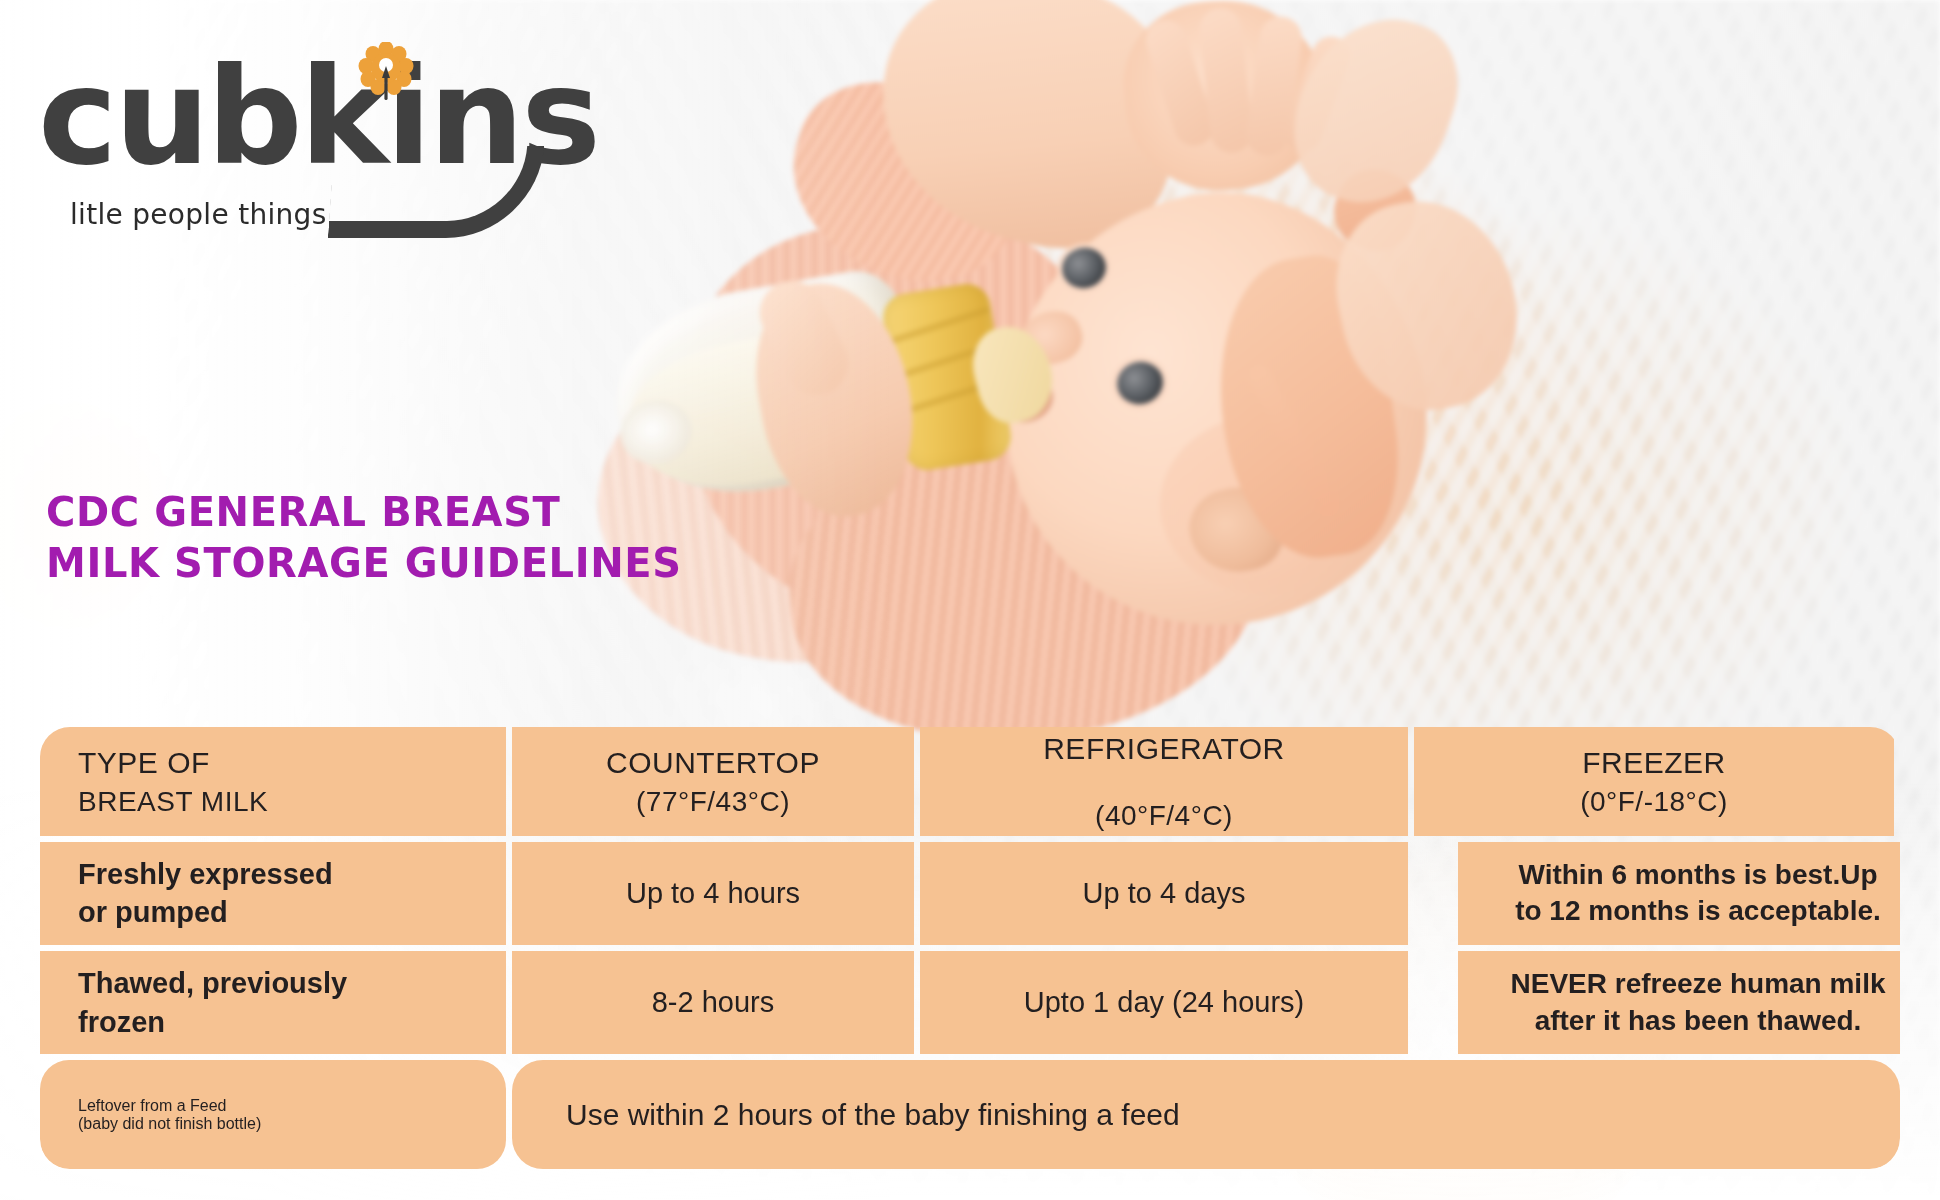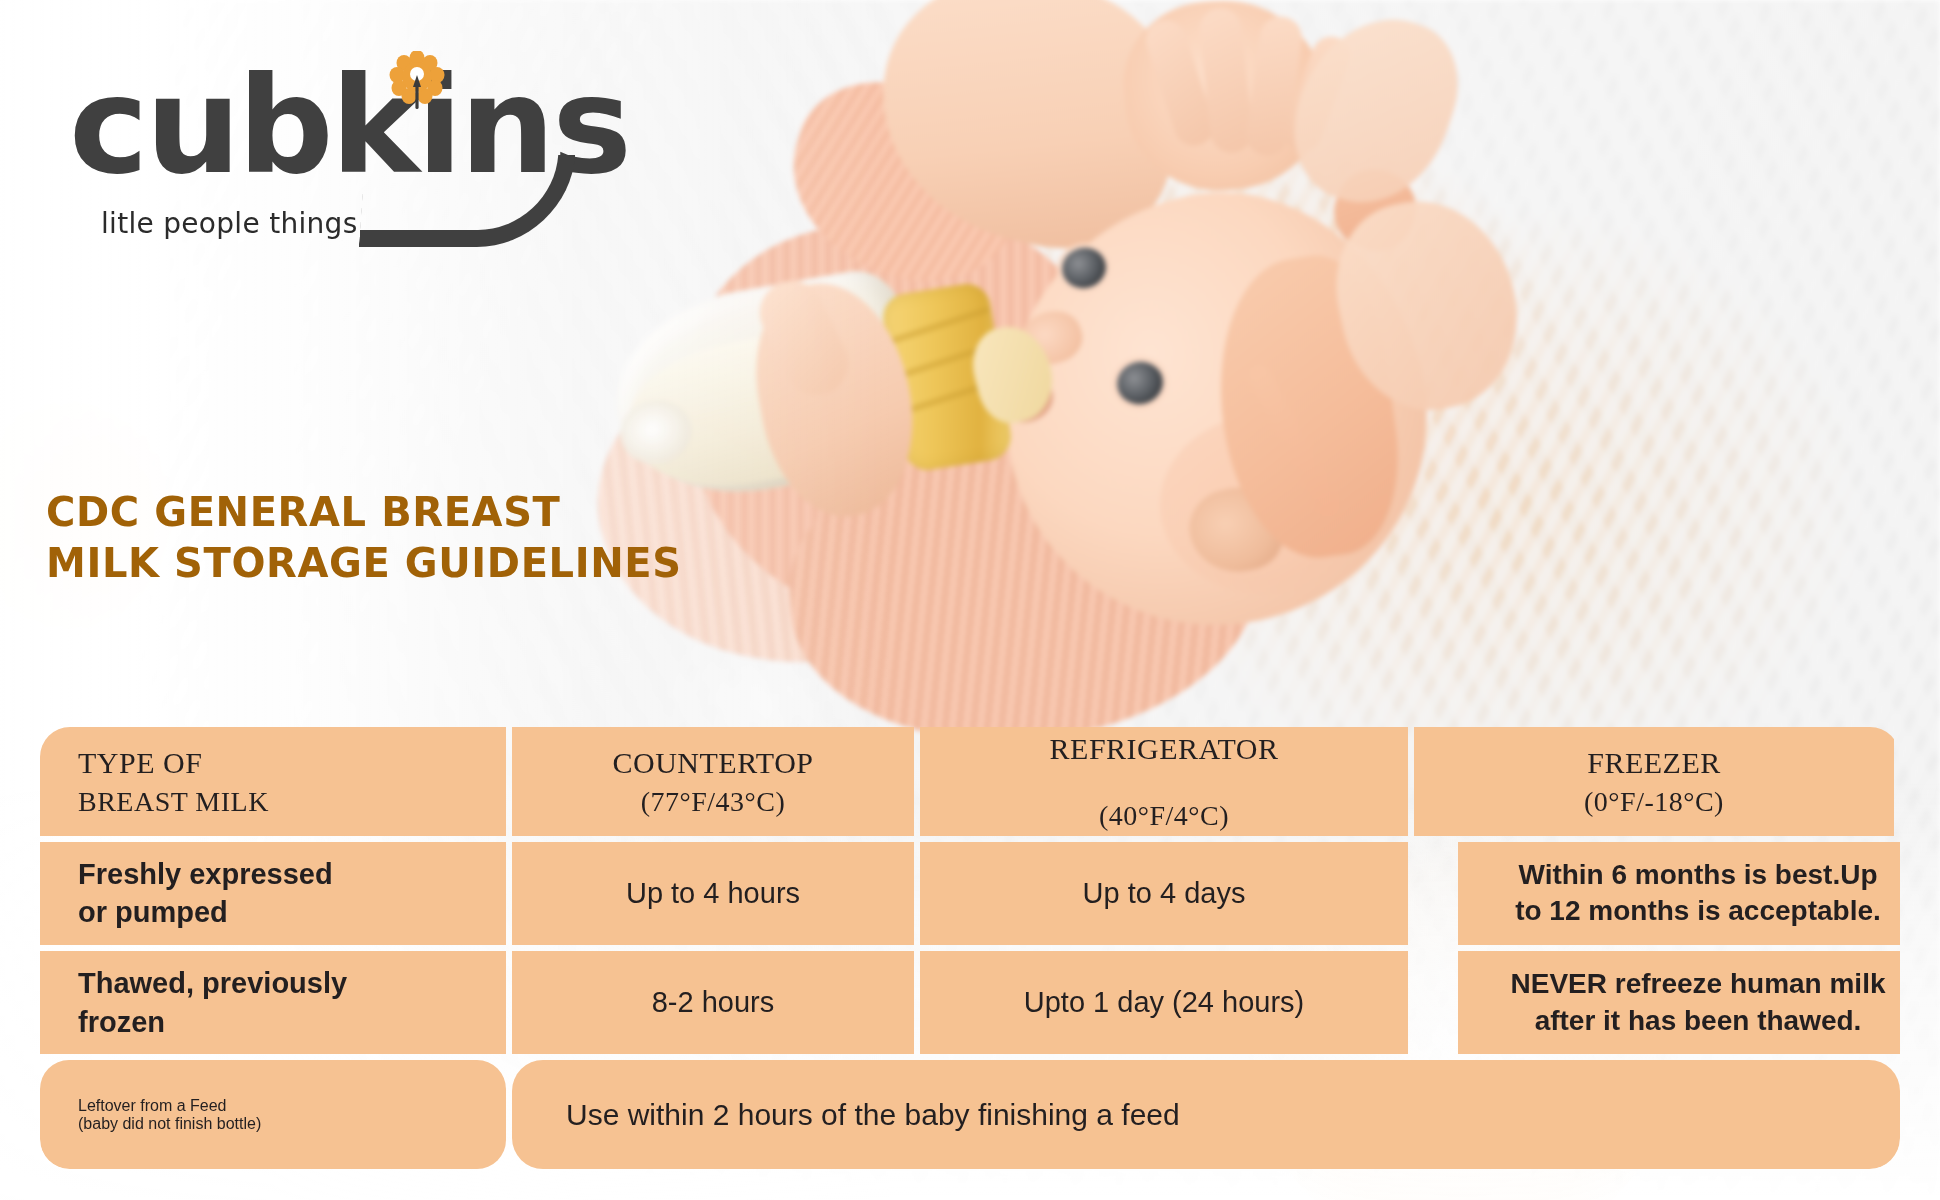--- a/index.html
+++ b/index.html
@@ -196,21 +196,21 @@
   #photo-vignette{
     position:absolute; inset:0;
     background:linear-gradient(90deg, rgba(255,255,255,.96) 0%, rgba(255,255,255,.85) 14%, rgba(255,255,255,.18) 30%, rgba(255,255,255,0) 46%);
   }
   #photo-fade-bottom{
     position:absolute; left:0; right:0; bottom:0; height:420px;
     background:linear-gradient(180deg, rgba(255,255,255,0) 0%, rgba(255,255,255,.55) 42%, rgba(255,255,255,.96) 100%);
   }
 
   
-  #logo{ position:absolute; left:38px; top:37px; width:560px; height:220px;margin-left:31px; }
+  #logo{ position:absolute; left:38px; top:28px; width:560px; height:220px; }
   #logo-wordmark{
     font-family:"DejaVu Sans", sans-serif;
     font-size:134px; font-weight:bold; letter-spacing:-3px;
     color:#404040; line-height:1; position:absolute; left:0; top:22px;
   }
   #logo-swoosh{
     position:absolute; left:293px; top:118px; width:210px; height:92px;
     border:0 solid #404040; border-bottom-width:17px; border-right-width:17px;
     border-radius:0 0 92px 0;
     transform:skewX(-4deg);
@@ -220,21 +220,21 @@
     font-family:"DejaVu Sans", sans-serif;
     font-size:28px; color:#2b2b2b; letter-spacing:.3px;
   }
   #logo-flower{ position:absolute; left:316px; top:14px; width:64px; height:68px; }
 
   
   #page-title{
     position:absolute; left:46px; top:487px; width:780px;
     font-family:"DejaVu Sans", sans-serif;
     font-size:40px; font-weight:bold; line-height:1.28;
-    letter-spacing:.6px; color:#a16207; text-transform:uppercase;
+    letter-spacing:.6px; color:#a21caf; text-transform:uppercase;
   }
 
   
   #storage-table{
     position:absolute; left:40px; top:727px; width:1860px; height:442px;
     border-radius:30px; overflow:hidden;
     display:flex; flex-direction:column;
     background:transparent;
   }
   .trow{ display:flex; width:100%; gap:6px; }
@@ -246,21 +246,21 @@
     padding:0 14px;
     position:relative;
   }
   .tcell.c1{ width:466px; flex:0 0 466px; padding-left:38px; }
   .tcell.c2{ width:402px; flex:0 0 402px; align-items:center; text-align:center; }
   .tcell.c3{ width:488px; flex:0 0 488px; align-items:center; text-align:center;gap:28px; }
   .tcell.c4{ width:480px; flex:0 0 480px; align-items:center; text-align:center; }
   .tcell.span3{ flex:1 1 auto; align-items:flex-start; padding-left:54px;border-radius:31px; }
 
   #row-header{ height:110px; }
-  #row-header .tcell{ font-family:Liberation Serif, serif; font-weight:normal; font-size:30px; line-height:1.34; letter-spacing:.5px;justify-content:center; }
+  #row-header .tcell{ font-family:Liberation Sans, sans-serif; font-weight:normal; font-size:30px; line-height:1.34; letter-spacing:.5px;justify-content:center; }
   #row-header .tcell .ln2{ font-size:28px; }
 
   .row-data{ height:104px; }
   .row-data .tcell{ font-size:29px; line-height:1.32; }
   .row-data .tcell.c1{ font-weight:bold; }
   .row-data .tcell.c4{ font-weight:bold; font-size:28px;margin-left:44px; }
   #row-3 .tcell.c1{ font-weight:normal;border-radius:29px; }
   #row-3 .tcell.span3{ font-weight:normal; font-size:30px; }
   #row-3{ height:110px; }
 

